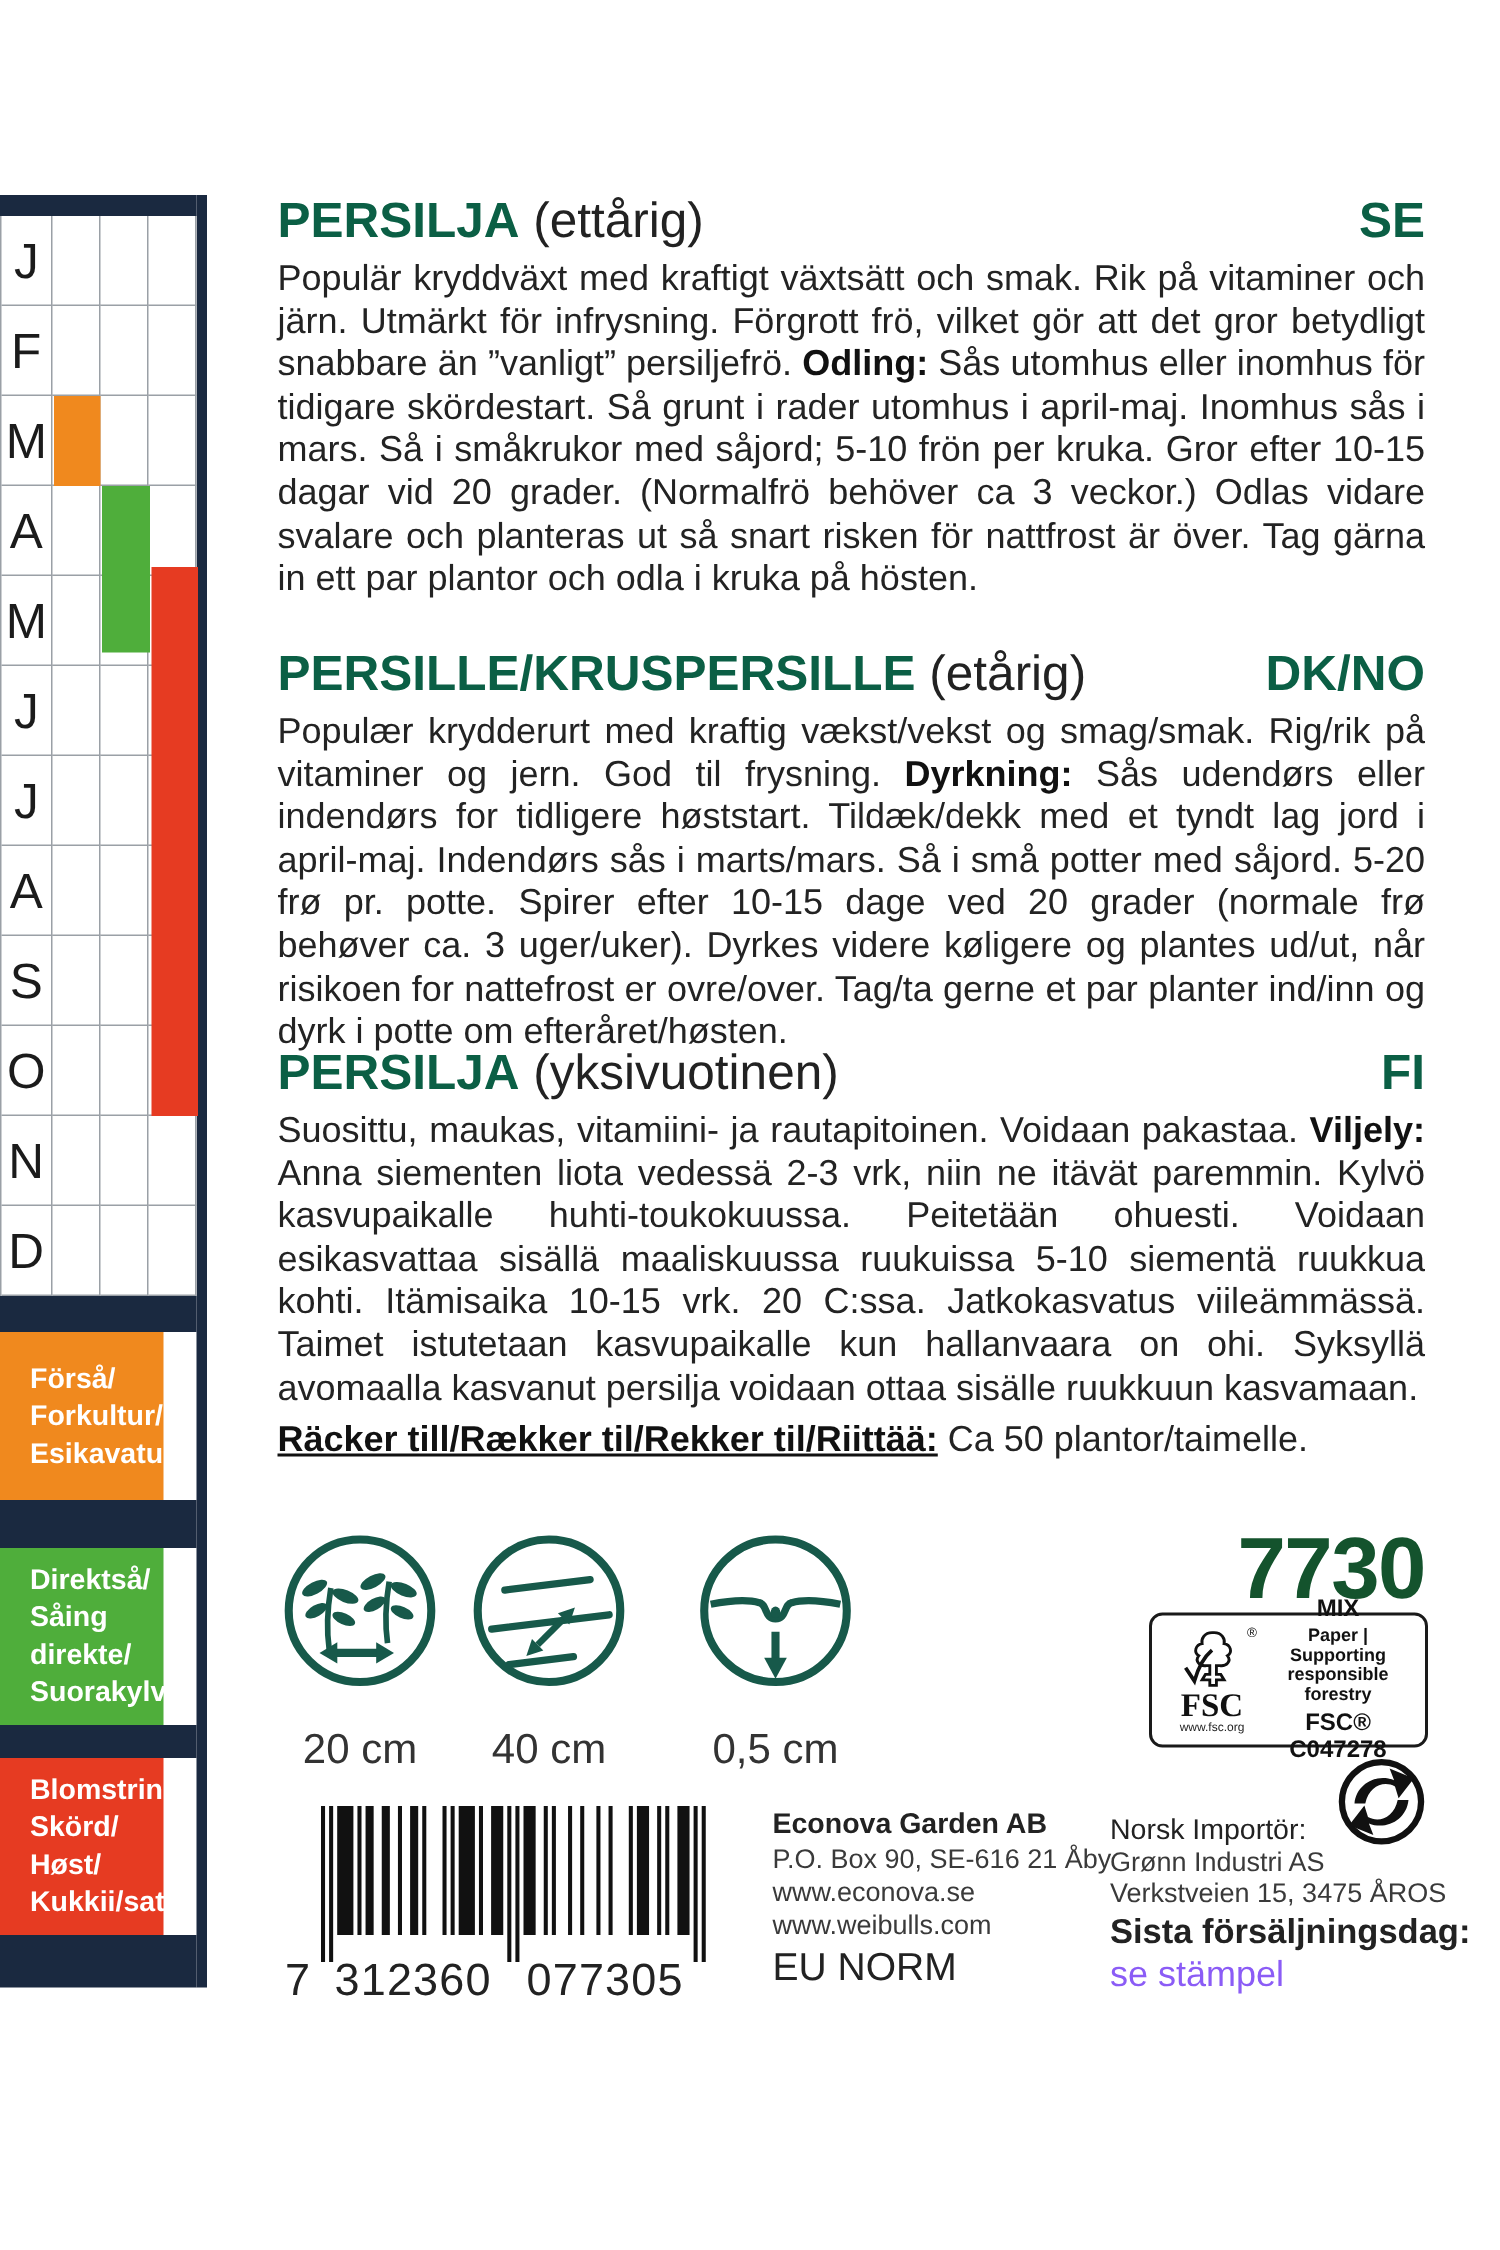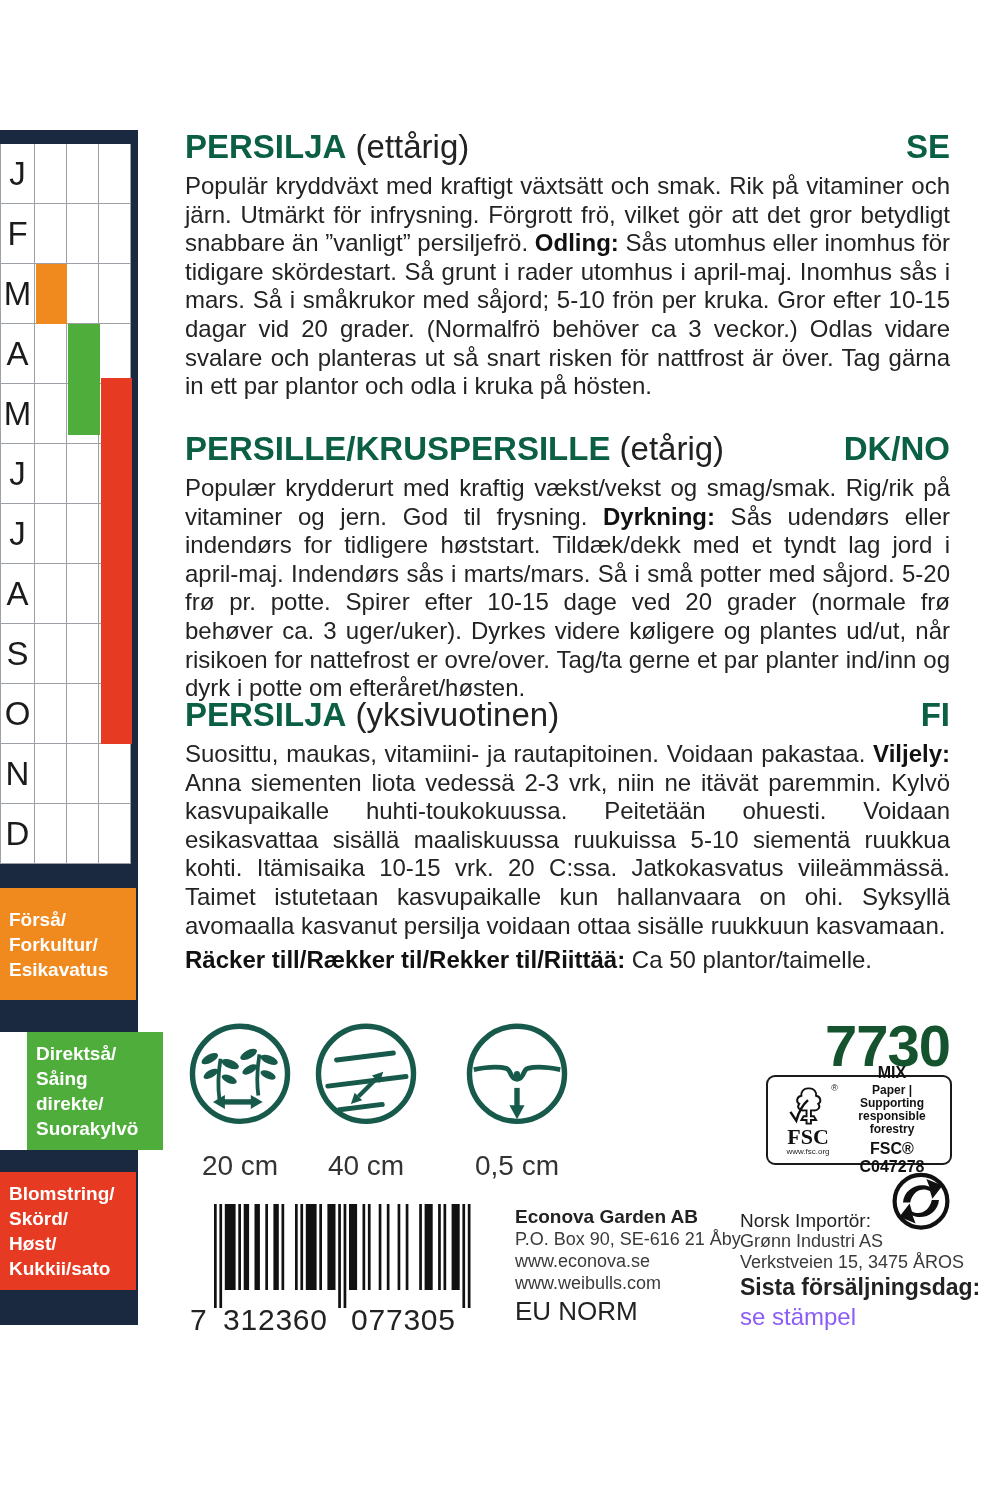--- a/index.html
+++ b/index.html
@@ -20,39 +20,39 @@
   .bar-2{top:870px;height:32px;}
   .bar-3{top:1020px;height:22px;}
   .bar-4{top:1160px;height:35px;}
   .calgrid{position:absolute;left:0;top:14px;width:131px;height:720px;background:#fff;
     display:grid;grid-template-columns:34px 1fr 1fr 1fr;grid-auto-rows:60px;
     border-left:1px solid var(--grid_line);}
   .cal-cell{border-right:1px solid var(--grid_line);border-bottom:1px solid var(--grid_line);}
   .cal-letter{display:flex;align-items:center;justify-content:center;
     font-size:33px;color:#1b1b1b;}
   .cal-mark{position:absolute;}
-  .legend{position:absolute;left:0;width:136px;color:#fff;font-weight:bold;
-    font-size:19px;line-height:25px;padding-left:9px;display:flex;flex-direction:column;justify-content:center;
+  .legend{position:absolute;left:0;width:109px;color:#fff;font-weight:bold;
+    font-size:19px;line-height:25px;padding-left:20px;display:flex;flex-direction:column;justify-content:center;
     white-space:pre-line;}
   .leg-orange{top:758px;height:112px;background:var(--orange);}
-  .leg-green{top:902px;height:118px;background:var(--green);margin-left:27px;}
+  .leg-green{top:902px;height:118px;background:var(--green);}
   .leg-red{top:1042px;height:118px;background:var(--red);}
 
   
   .sec{position:absolute;left:185px;width:765px;}
   .sec-head{display:flex;justify-content:space-between;align-items:baseline;
     font-size:33px;margin-bottom:6px;}
   .sec-title b{color:var(--heading_green);font-weight:bold;}
   .sec-title span{color:#222;font-weight:normal;}
   .lang{color:var(--heading_green);font-weight:bold;}
   .bodytxt{font-size:24px;line-height:28.6px;color:var(--text);text-align:justify;}
   .bodytxt b{color:#111;}
   .sec-se{top:128px;} .sec-dk{top:430px;} .sec-fi{top:696px;}
   .raecker{position:absolute;left:185px;top:946px;width:765px;font-size:24px;color:var(--text);}
-  .raecker b{color:#111;}
+  .raecker b{color:#111;text-decoration:underline;}
 
   
   .sowicon{position:absolute;top:1022px;width:110px;text-align:center;}
   .si-1{left:185px;} .si-2{left:311px;} .si-3{left:462px;}
   .sowicon svg{width:108px;height:108px;display:block;margin:0 auto;}
   .si-label{margin-top:20px;font-size:28px;color:#333;}
 
   
   .artnum{position:absolute;top:1012px;right:50px;font-size:58px;font-weight:bold;
     color:#14532d;letter-spacing:-1px;}

